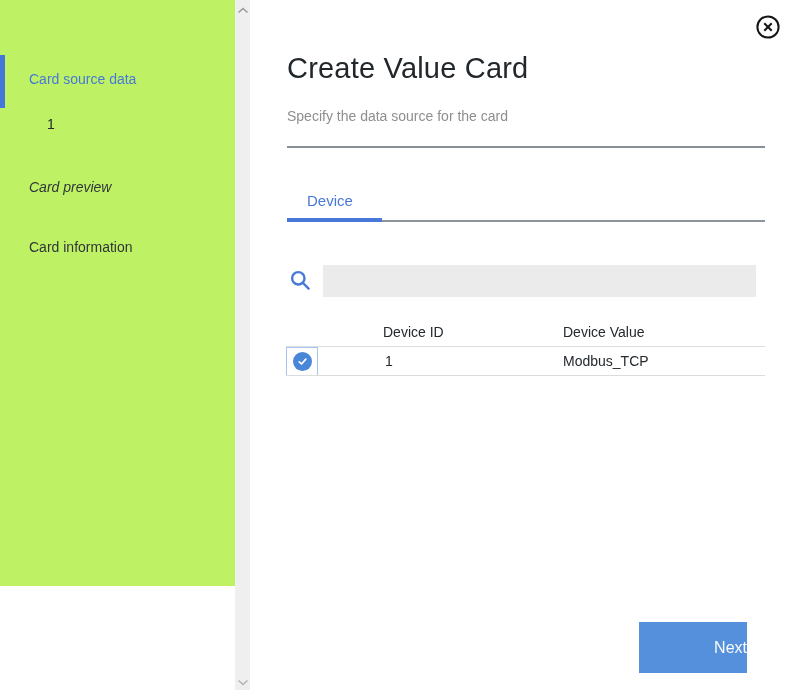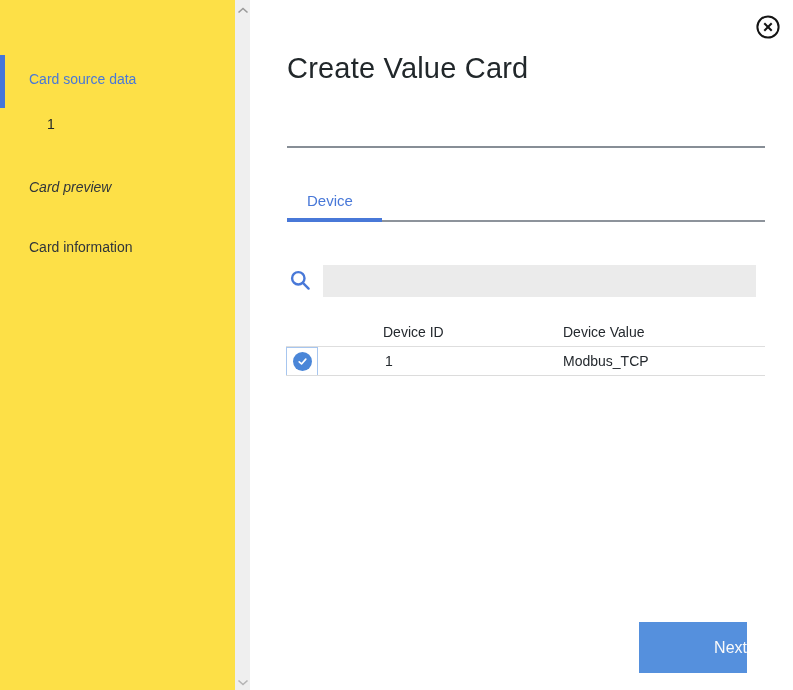--- a/index.html
+++ b/index.html
@@ -1,21 +1,21 @@
 <!DOCTYPE html>
 <html><head>
 <meta charset="utf-8">
 <style>
   * { margin: 0; padding: 0; box-sizing: border-box; }
   html, body { width: 793px; height: 690px; background: #fff; }
   body { font-family: "Liberation Sans", "DejaVu Sans", sans-serif; color: #2b2b2b; }
   #app { position: relative; width: 793px; height: 690px; overflow: hidden; background: #fff; }
 
   
-  .sidebar { position: absolute; left: 0; top: 0; width: 235px; height: 690px; background: #fde047; }
+  .sidebar { position: absolute; left: 0; top: 0; width: 235px; height: 586px; background: #bef264; }
   .active-bar { position: absolute; left: 0; top: 55px; width: 5px; height: 53px; background: #4576d9; }
   .side-item { position: absolute; left: 29px; font-size: 14px; color: #30353a; cursor: pointer; white-space: nowrap; }
   .side-item.active { color: #4878d8; }
   .side-item.step-main { top: 71px; }
   .side-item.step-sub { top: 116px; left: 47px; color: #21272a; }
   .side-item.step-preview { top: 179px; font-style: italic; }
   .side-item.step-info { top: 239px; }
 
   
   .scrollbar { position: absolute; left: 235px; top: 0; width: 15px; height: 690px; background: #efefef; }
@@ -85,20 +85,21 @@
 
     <button class="close-btn" aria-label="close">
       <svg width="26" height="26" viewBox="0 0 26 26">
         <circle cx="13" cy="13" r="10.6" fill="none" stroke="#141414" stroke-width="2"></circle>
         <line x1="9.3" y1="9.3" x2="16.7" y2="16.7" stroke="#141414" stroke-width="2"></line>
         <line x1="16.7" y1="9.3" x2="9.3" y2="16.7" stroke="#141414" stroke-width="2"></line>
       </svg>
     </button>
 
     <div class="modal-title">Create Value Card</div>
+    <div class="modal-subtitle">Specify the data source for the card</div>
     <div class="divider"></div>
 
     <div class="tab-label">Device</div>
     <div class="tab-track"></div>
     <div class="tab-active-underline"></div>
 
     <div class="search-icon">
       <svg width="23" height="23" viewBox="0 0 23 23">
         <circle cx="9.3" cy="9.3" r="6.2" fill="none" stroke="#4878d8" stroke-width="2.4"></circle>
         <line x1="13.9" y1="13.9" x2="19.6" y2="19.6" stroke="#4878d8" stroke-width="2.4" stroke-linecap="round"></line>

